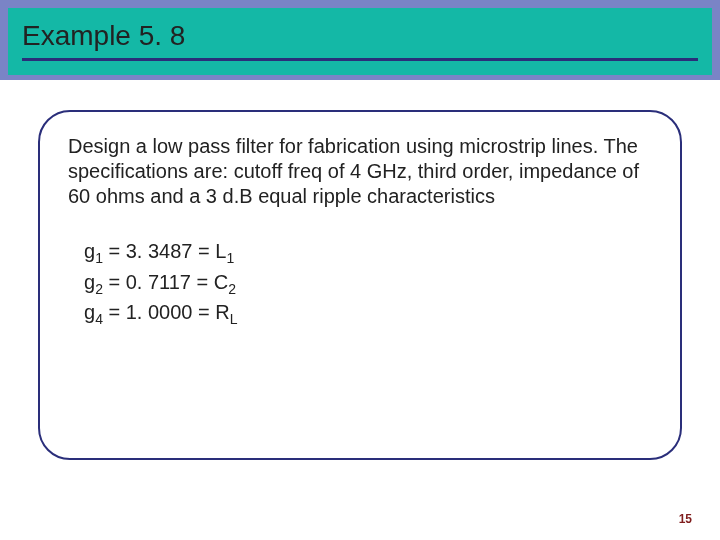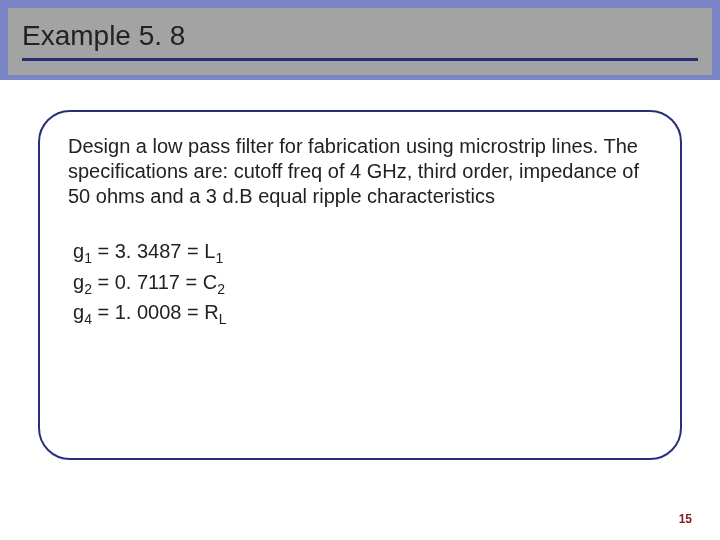--- a/index.html
+++ b/index.html
@@ -18,21 +18,21 @@
     left: 0;
     width: 720px;
     height: 80px;
     background: #7a84c6;
   }
   .title-box {
     position: absolute;
     top: 8px;
     left: 8px;
     width: 704px;
-    background: #a3a3a3;
+    background: #14b8a6;
     padding: 12px 14px 14px 14px;
     box-sizing: border-box;
   }
   .title-text {
     font-size: 28px;
     color: #222;
     margin: 0 0 6px 0;
     font-weight: normal;
   }
   .title-rule {
@@ -51,21 +51,21 @@
     padding: 22px 28px;
     box-sizing: border-box;
     font-size: 20px;
     color: #222;
     line-height: 1.25;
   }
   .desc {
     margin: 0 0 30px 0;
   }
   .eqns {
-    margin: 5px;
+    margin: 16px;
   }
   .eq-line {
     margin: 2px 0;
   }
   sub {
     font-size: 0.7em;
     vertical-align: sub;
   }
   .page-num {
     position: absolute;
@@ -80,34 +80,34 @@
 <body>
 
 <div class="header-band"></div>
 
 <div class="title-box">
   <h1 class="title-text">Example 5. 8</h1>
   <div class="title-rule"></div>
 </div>
 
 <div class="body-box">
-  <p class="desc">Design a low pass filter for fabrication using microstrip lines. The specifications are: cutoff freq of 4 GHz, third order, impedance of 50 ohms and a 3 d.B equal ripple characteristics</p>
+  <p class="desc">Design a low pass filter for fabrication using microstrip lines. The specifications are: cutoff freq of 4 GHz, third order, impedance of 60 ohms and a 3 d.B equal ripple characteristics</p>
 
   <div class="eqns">
     <div class="eq-line">
       <span>g</span><sub>1</sub>
       = <span>3. 3487</span>
       = <span>L</span><sub>1</sub>
     </div>
     <div class="eq-line">
       <span>g</span><sub>2</sub>
       = <span>0. 7117</span>
       = <span>C</span><sub>2</sub>
     </div>
     <div class="eq-line">
       <span>g</span><sub>4</sub>
-      = <span>1. 0008</span>
+      = <span>1. 0000</span>
       = <span>R</span><sub>L</sub>
     </div>
   </div>
 </div>
 
 <div class="page-num">15</div>
 
 </body></html>

